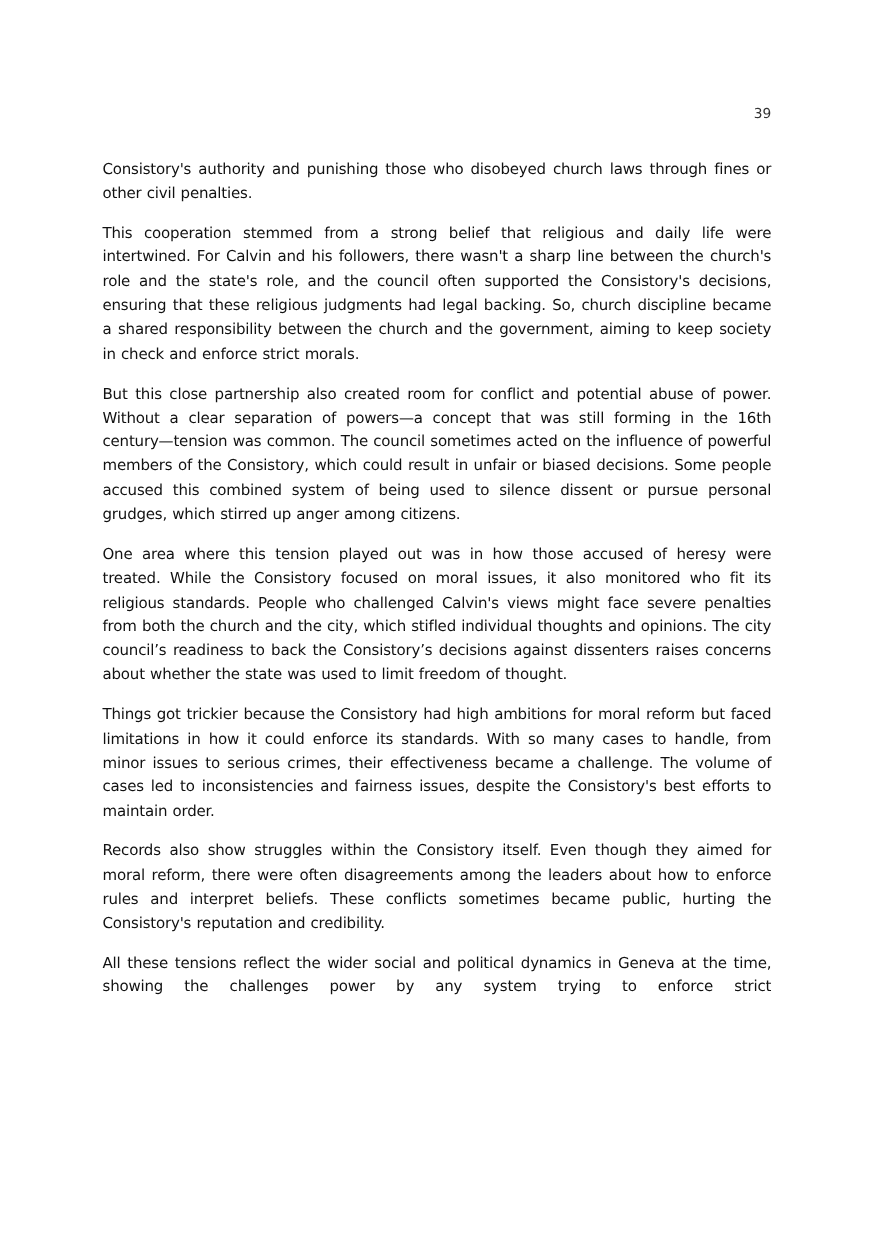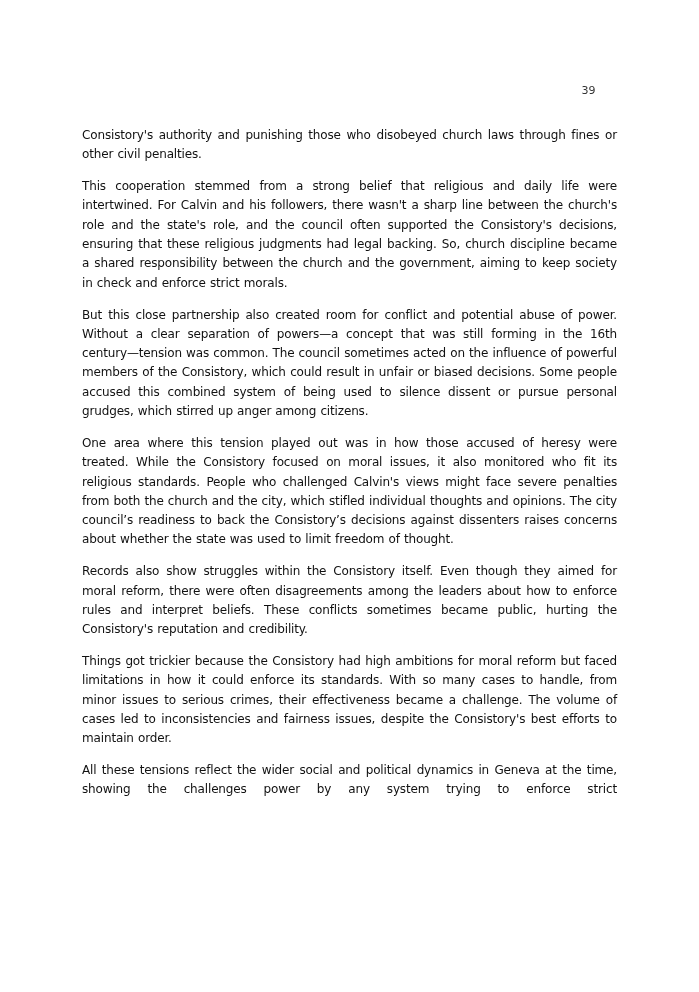--- a/index.html
+++ b/index.html
@@ -1,33 +1,33 @@
 <!DOCTYPE html>
 <html><head>
 <meta charset="utf-8">
 <style>
   html, body { margin: 0; padding: 0; background: #ffffff; }
   body { width: 699px; height: 992px; position: relative; overflow: hidden; }
   .page-number {
-    position: absolute; top: 84px; left: 560px; width: 57px; text-align: center;
+    position: absolute; top: 84px; left: 560px; width: 57px; text-align: right;
     font-family: "DejaVu Sans", sans-serif; font-size: 11px; color: #333;
   }
   .content {
     position: absolute; top: 126px; left: 82px; width: 535px;
     font-family: "DejaVu Sans", sans-serif; font-size: 12px; line-height: 19.3px;
     color: #111; text-align: justify; letter-spacing: -0.15px; word-spacing: 0.5px;
   }
   .content p { margin: 0 0 12.6px 0; }
 </style>
 </head>
 <body>
 
 <div class="page-number">39</div>
 
 <div class="content">
   <p>Consistory's authority and punishing those who disobeyed church laws through fines or other civil penalties.</p>
   <p>This cooperation stemmed from a strong belief that religious and daily life were intertwined. For Calvin and his followers, there wasn't a sharp line between the church's role and the state's role, and the council often supported the Consistory's decisions, ensuring that these religious judgments had legal backing. So, church discipline became a shared responsibility between the church and the government, aiming to keep society in check and enforce strict morals.</p>
   <p>But this close partnership also created room for conflict and potential abuse of power. Without a clear separation of powers—a concept that was still forming in the 16th century—tension was common. The council sometimes acted on the influence of powerful members of the Consistory, which could result in unfair or biased decisions. Some people accused this combined system of being used to silence dissent or pursue personal grudges, which stirred up anger among citizens.</p>
   <p>One area where this tension played out was in how those accused of heresy were treated. While the Consistory focused on moral issues, it also monitored who fit its religious standards. People who challenged Calvin's views might face severe penalties from both the church and the city, which stifled individual thoughts and opinions. The city council’s readiness to back the Consistory’s decisions against dissenters raises concerns about whether the state was used to limit freedom of thought.</p>
+  <p>Things got trickier because the Consistory had high ambitions for moral reform but faced limitations in how it could enforce its standards. With so many cases to handle, from minor issues to serious crimes, their effectiveness became a challenge. The volume of cases led to inconsistencies and fairness issues, despite the Consistory's best efforts to maintain order.</p>
   <p>Records also show struggles within the Consistory itself. Even though they aimed for moral reform, there were often disagreements among the leaders about how to enforce rules and interpret beliefs. These conflicts sometimes became public, hurting the Consistory's reputation and credibility.</p>
-  <p>Things got trickier because the Consistory had high ambitions for moral reform but faced limitations in how it could enforce its standards. With so many cases to handle, from minor issues to serious crimes, their effectiveness became a challenge. The volume of cases led to inconsistencies and fairness issues, despite the Consistory's best efforts to maintain order.</p>
   <p style="text-align-last: justify;">All these tensions reflect the wider social and political dynamics in Geneva at the time, showing the challenges power by any system trying to enforce strict</p>
 </div>
 
 </body></html>

